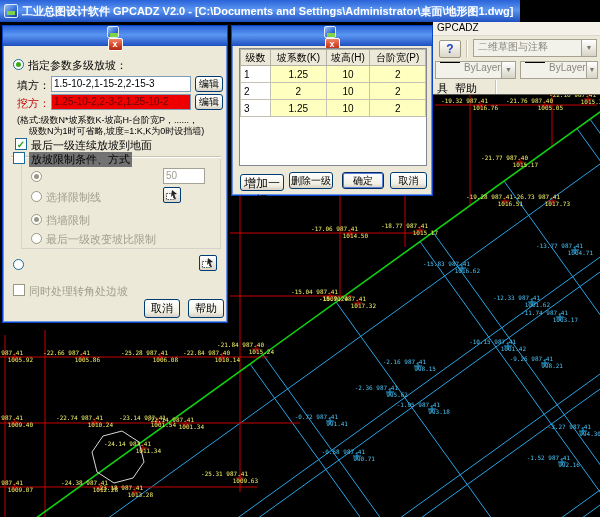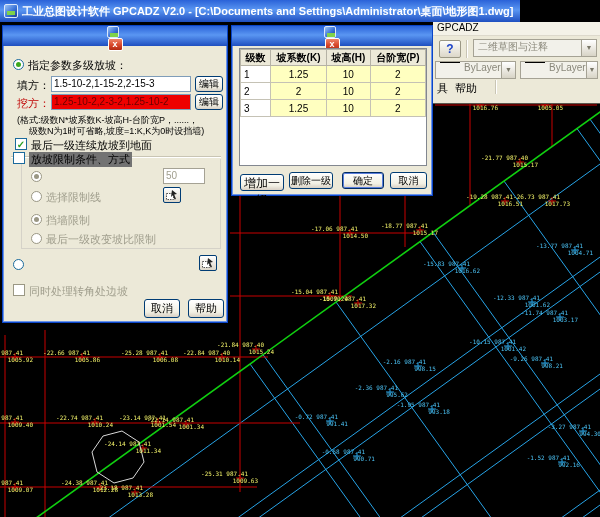--- a/index.html
+++ b/index.html
@@ -43,27 +43,27 @@
   .tbox { position:absolute; border:1px solid #7f9db9; background:#fff; font-size:10px; padding:1px 2px; white-space:nowrap; overflow:hidden; font-family:"Liberation Sans",sans-serif; }
   .pickbtn { position:absolute; width:18px; height:16px; border:1px solid #003c74; border-radius:2px;
     background:linear-gradient(180deg,#fff,#ddd6c8); }
   .pickbtn svg{ display:block; margin:2px auto 0; }
   .sep { position:absolute; height:2px; border-top:1px solid #c9c5b4; border-bottom:1px solid #fff; }
   .groupbox { position:absolute; border:1px solid #d5d2c8; border-top:none; }
 
   
   .grid-wrap { position:absolute; background:#fff; border:1px solid #828790; }
   table.pgrid { border-collapse:collapse; width:100%; font-size:10px; }
-  table.pgrid th { background:#ece9d8; border:1px solid #b5b2a5; font-weight:bold; height:16px; }
+  table.pgrid th { background:#ece9d8; border:1px solid #b5b2a5; font-weight:normal; height:16px; }
   table.pgrid td { border:1px solid #c5c2b5; height:17px; text-align:center; }
   table.pgrid td.rowno { background:#fff; text-align:left; padding-left:3px; width:30px; }
   table.pgrid td.val { background:#ffffc0; }
 
   
-  .rpanel { position:absolute; left:433px; top:22px; width:167px; height:82px; background:#ece9d8; border-bottom:1px solid #58584f; }
+  .rpanel { position:absolute; left:433px; top:22px; width:167px; height:73px; background:#ece9d8; border-bottom:1px solid #58584f; }
   .r-row1 { position:absolute; left:0; top:0; width:100%; height:14px; background:#f4f2e8; font-size:10px; padding-left:4px; color:#000; border-bottom:1px solid #ddd9cc; }
   .helpbtn { position:absolute; left:6px; top:18px; width:22px; height:18px; border:1px solid #9a9784; border-radius:2px;
     background:linear-gradient(180deg,#fdfdfb,#dcd7c8); color:#1d43c8; font-weight:bold; text-align:center; line-height:16px; font-size:12px; }
   .combo { position:absolute; height:18px; border:1px solid #a5a294; background:#f2f1ea; color:#8a887b; font-size:10px;
     display:flex; align-items:flex-start; padding-left:4px; }
   .combo .chev { margin-left:auto; width:15px; height:100%; border-left:1px solid #a5a294;
     background:linear-gradient(180deg,#fff,#d8d4c6); color:#7a7869; font-size:7px; line-height:16px; text-align:center; }
   .combo .swatch { width:20px; height:1px; background:#000; margin-right:4px; flex:0 0 auto; }
   .vsep { position:absolute; width:2px; border-left:1px solid #c9c5b4; border-right:1px solid #fff; }
   .r-row4 { position:absolute; left:0; top:58px; width:100%; height:15px; font-size:11px; color:#000; }

